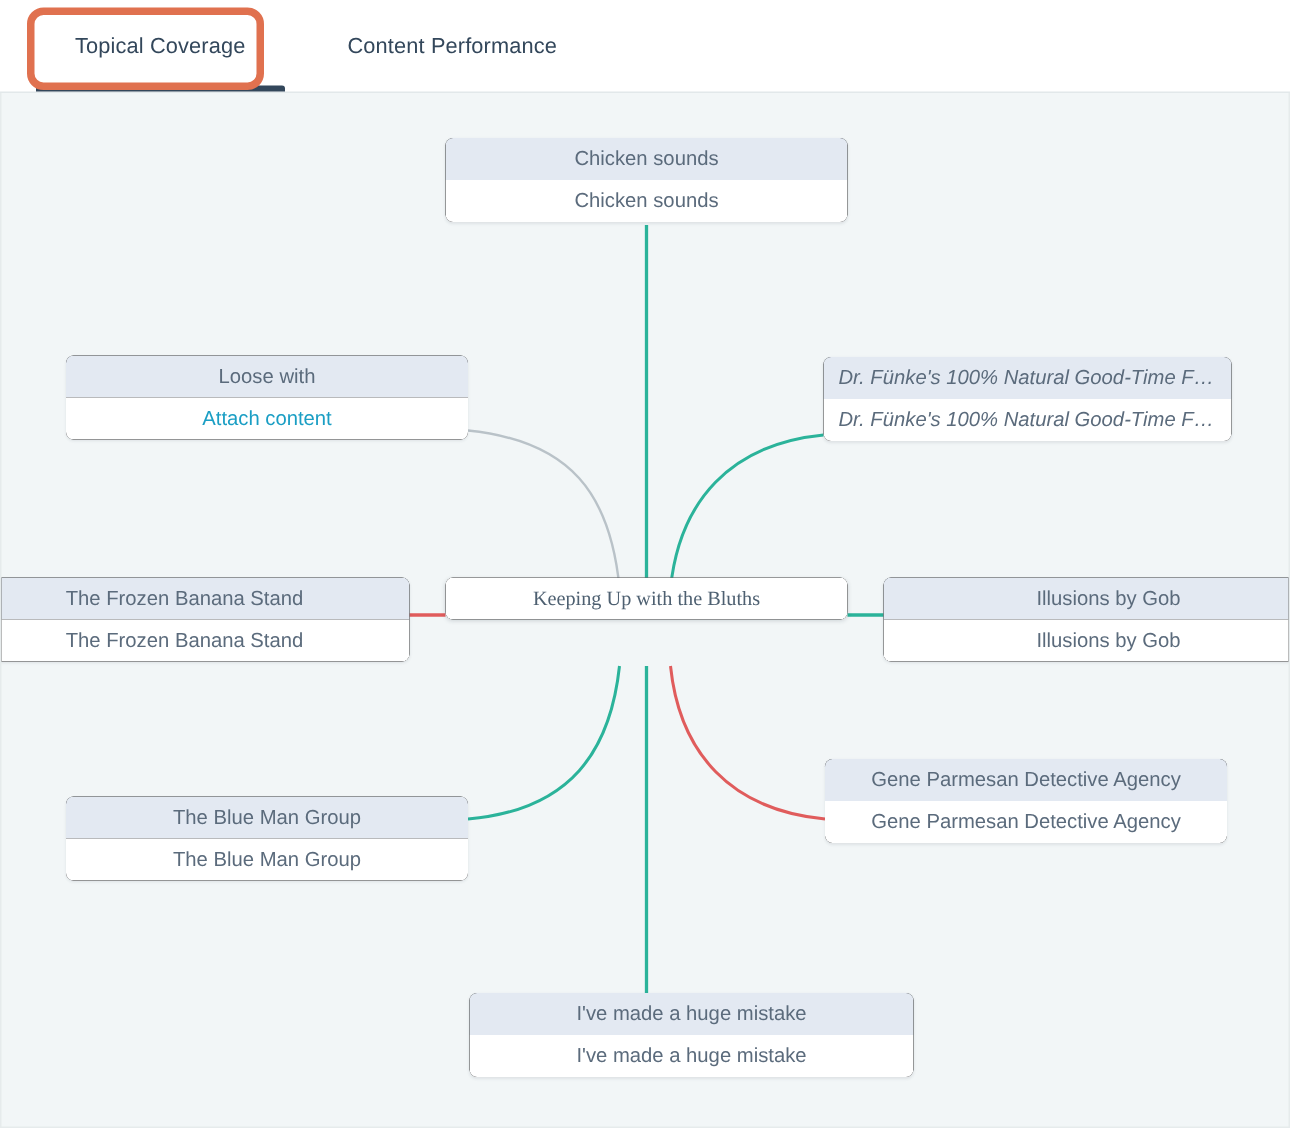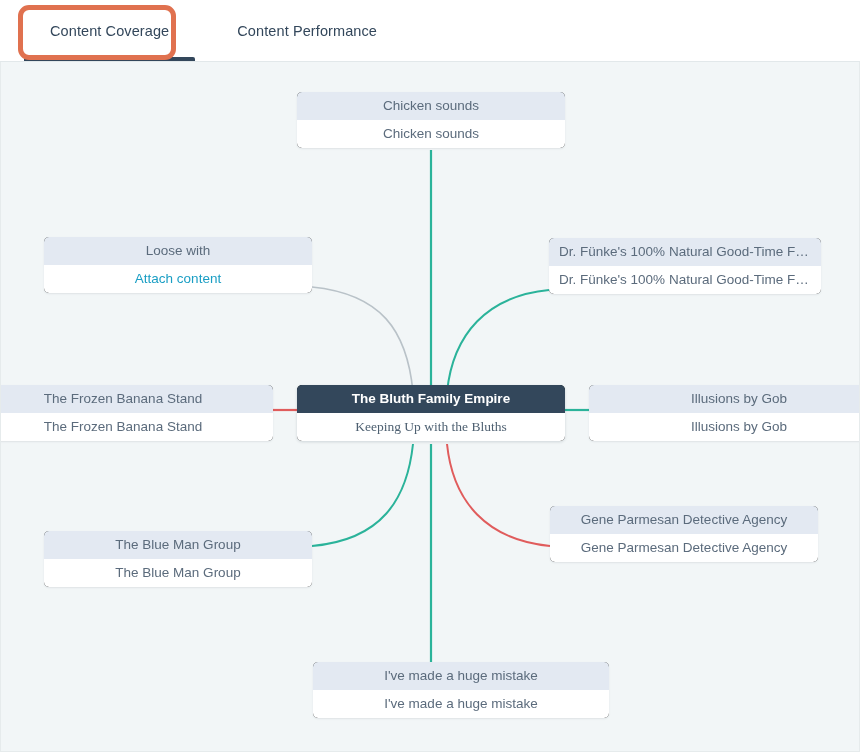--- a/index.html
+++ b/index.html
@@ -116,21 +116,21 @@
   }
   .node.center .nbody { color: #4e6071; font-family: Liberation Serif, serif; }
 </style>
 </head>
 <body>
 
 <div id="app">
 
   <div class="tabbar">
     <div class="tab tab-topical active">
-      <span>Content Coverage</span>
+      <span>Topical Coverage</span>
     </div>
     <div class="tab tab-perf">
       <span>Content Performance</span>
     </div>
   </div>
   <div class="annotation"></div>
 
   <div class="canvas">
 
     <svg class="edges" viewBox="0 0 860 690" xmlns="http://www.w3.org/2000/svg">
@@ -155,21 +155,21 @@
     <div class="node" style="left:296px; top:30px; width:268px;">
       <div class="nhead">Chicken sounds</div>
       <div class="nbody">Chicken sounds</div>
     </div>
 
     <div class="node" style="left:43px; top:175px; width:268px;">
       <div class="nhead">Loose with</div>
       <div class="nbody link">Attach content</div>
     </div>
 
-    <div class="node" style="left:548px; top:176px; width:272px;">
+    <div class="node" style="left:548px; top:176px; width:272px;font-style:italic;">
       <div class="nhead">Dr. Fünke's 100% Natural Good-Time Fa...</div>
       <div class="nbody">Dr. Fünke's 100% Natural Good-Time Fa...</div>
     </div>
 
     <div class="node" style="left:-28px; top:323px; width:300px;">
       <div class="nhead">The Frozen Banana Stand</div>
       <div class="nbody">The Frozen Banana Stand</div>
     </div>
 
     <div class="node" style="left:588px; top:323px; width:300px;">
@@ -186,18 +186,17 @@
       <div class="nhead">Gene Parmesan Detective Agency</div>
       <div class="nbody">Gene Parmesan Detective Agency</div>
     </div>
 
     <div class="node" style="left:296px; top:600px; width:296px;margin-left:16px;">
       <div class="nhead">I've made a huge mistake</div>
       <div class="nbody">I've made a huge mistake</div>
     </div>
 
     <div class="node center" style="left:296px; top:323px; width:268px;">
-      <div class="nhead">The Bluth Family Empire</div>
       <div class="nbody">Keeping Up with the Bluths</div>
     </div>
 
   </div>
 </div>
 
 </body></html>

